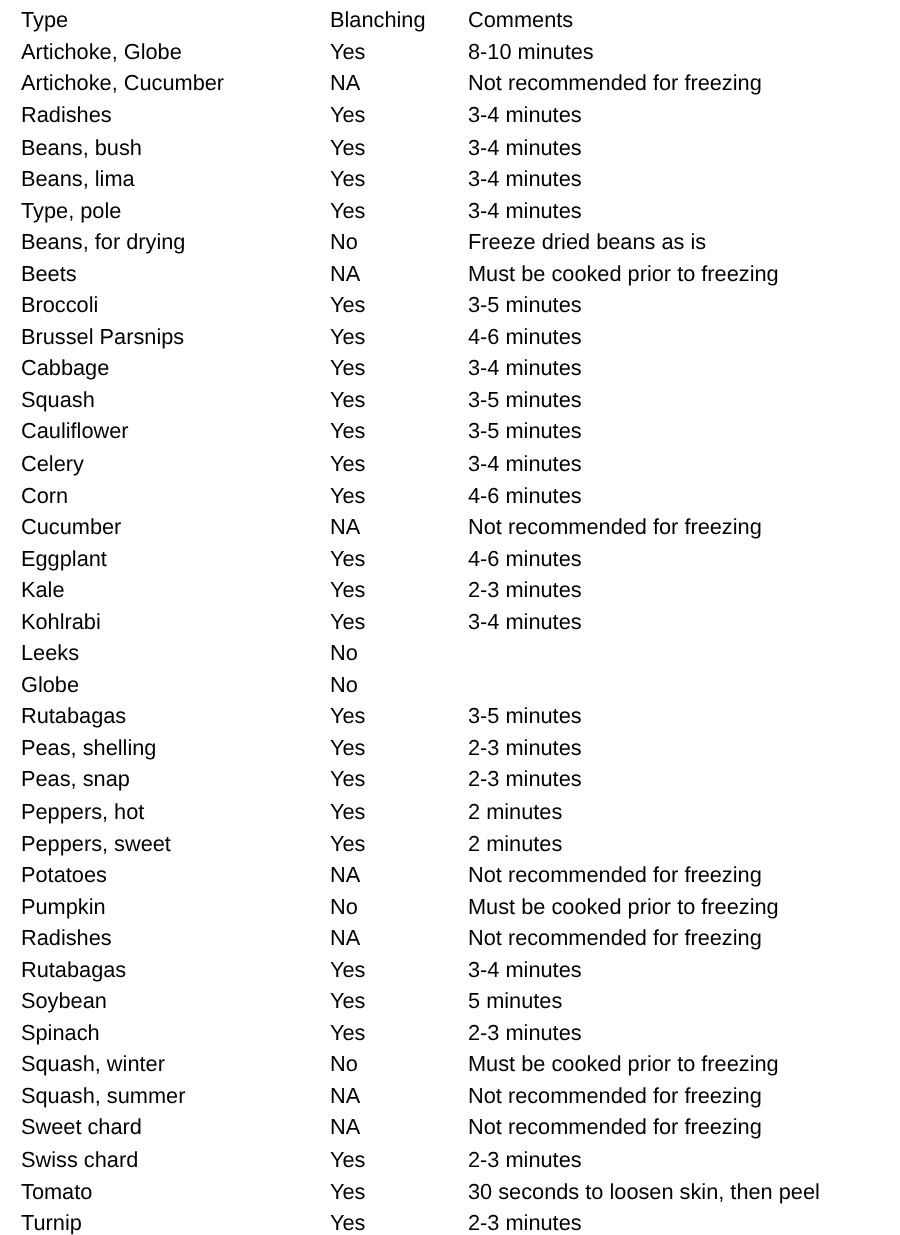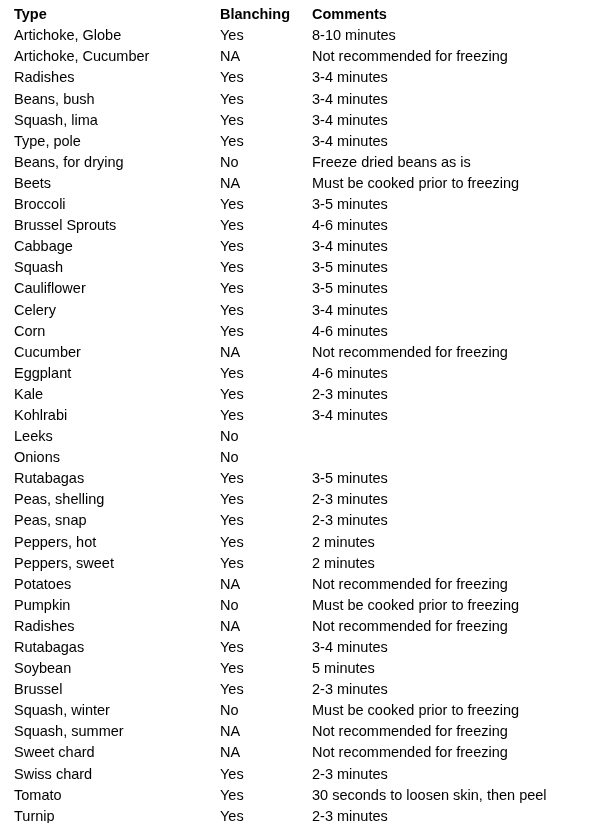--- a/index.html
+++ b/index.html
@@ -30,21 +30,21 @@
     font-size: 14.5px;
     line-height: 1;
     text-align: left;
     vertical-align: middle;
     padding: 0;
     border: none;
     white-space: nowrap;
     overflow: hidden;
   }
   thead th {
-    font-weight: bold;
+    font-weight: normal;
     height: 21px;
     padding-bottom: 2px;
   }
   .head-row th {
     border-bottom: 2px solid #000000;
   }
   tbody tr {
     height: 21.1px;
   }
   tbody td {
@@ -97,21 +97,21 @@
           <td class="col-type">Radishes</td>
           <td class="col-blanching">Yes</td>
           <td class="col-comments">3-4 minutes</td>
         </tr>
         <tr>
           <td class="col-type">Beans, bush</td>
           <td class="col-blanching">Yes</td>
           <td class="col-comments">3-4 minutes</td>
         </tr>
         <tr>
-          <td class="col-type">Squash, lima</td>
+          <td class="col-type">Beans, lima</td>
           <td class="col-blanching">Yes</td>
           <td class="col-comments">3-4 minutes</td>
         </tr>
         <tr>
           <td class="col-type">Type, pole</td>
           <td class="col-blanching">Yes</td>
           <td class="col-comments">3-4 minutes</td>
         </tr>
         <tr>
           <td class="col-type">Beans, for drying</td>
@@ -122,21 +122,21 @@
           <td class="col-type">Beets</td>
           <td class="col-blanching">NA</td>
           <td class="col-comments">Must be cooked prior to freezing</td>
         </tr>
         <tr>
           <td class="col-type">Broccoli</td>
           <td class="col-blanching">Yes</td>
           <td class="col-comments">3-5 minutes</td>
         </tr>
         <tr>
-          <td class="col-type">Brussel Sprouts</td>
+          <td class="col-type">Brussel Parsnips</td>
           <td class="col-blanching">Yes</td>
           <td class="col-comments">4-6 minutes</td>
         </tr>
         <tr>
           <td class="col-type">Cabbage</td>
           <td class="col-blanching">Yes</td>
           <td class="col-comments">3-4 minutes</td>
         </tr>
         <tr>
           <td class="col-type">Squash</td>
@@ -177,21 +177,21 @@
           <td class="col-type">Kohlrabi</td>
           <td class="col-blanching">Yes</td>
           <td class="col-comments">3-4 minutes</td>
         </tr>
         <tr>
           <td class="col-type">Leeks</td>
           <td class="col-blanching">No</td>
           <td class="col-comments"></td>
         </tr>
         <tr>
-          <td class="col-type">Onions</td>
+          <td class="col-type">Globe</td>
           <td class="col-blanching">No</td>
           <td class="col-comments"></td>
         </tr>
         <tr>
           <td class="col-type">Rutabagas</td>
           <td class="col-blanching">Yes</td>
           <td class="col-comments">3-5 minutes</td>
         </tr>
         <tr>
           <td class="col-type">Peas, shelling</td>
@@ -232,21 +232,21 @@
           <td class="col-type">Rutabagas</td>
           <td class="col-blanching">Yes</td>
           <td class="col-comments">3-4 minutes</td>
         </tr>
         <tr>
           <td class="col-type">Soybean</td>
           <td class="col-blanching">Yes</td>
           <td class="col-comments">5 minutes</td>
         </tr>
         <tr>
-          <td class="col-type">Brussel</td>
+          <td class="col-type">Spinach</td>
           <td class="col-blanching">Yes</td>
           <td class="col-comments">2-3 minutes</td>
         </tr>
         <tr>
           <td class="col-type">Squash, winter</td>
           <td class="col-blanching">No</td>
           <td class="col-comments">Must be cooked prior to freezing</td>
         </tr>
         <tr>
           <td class="col-type">Squash, summer</td>

